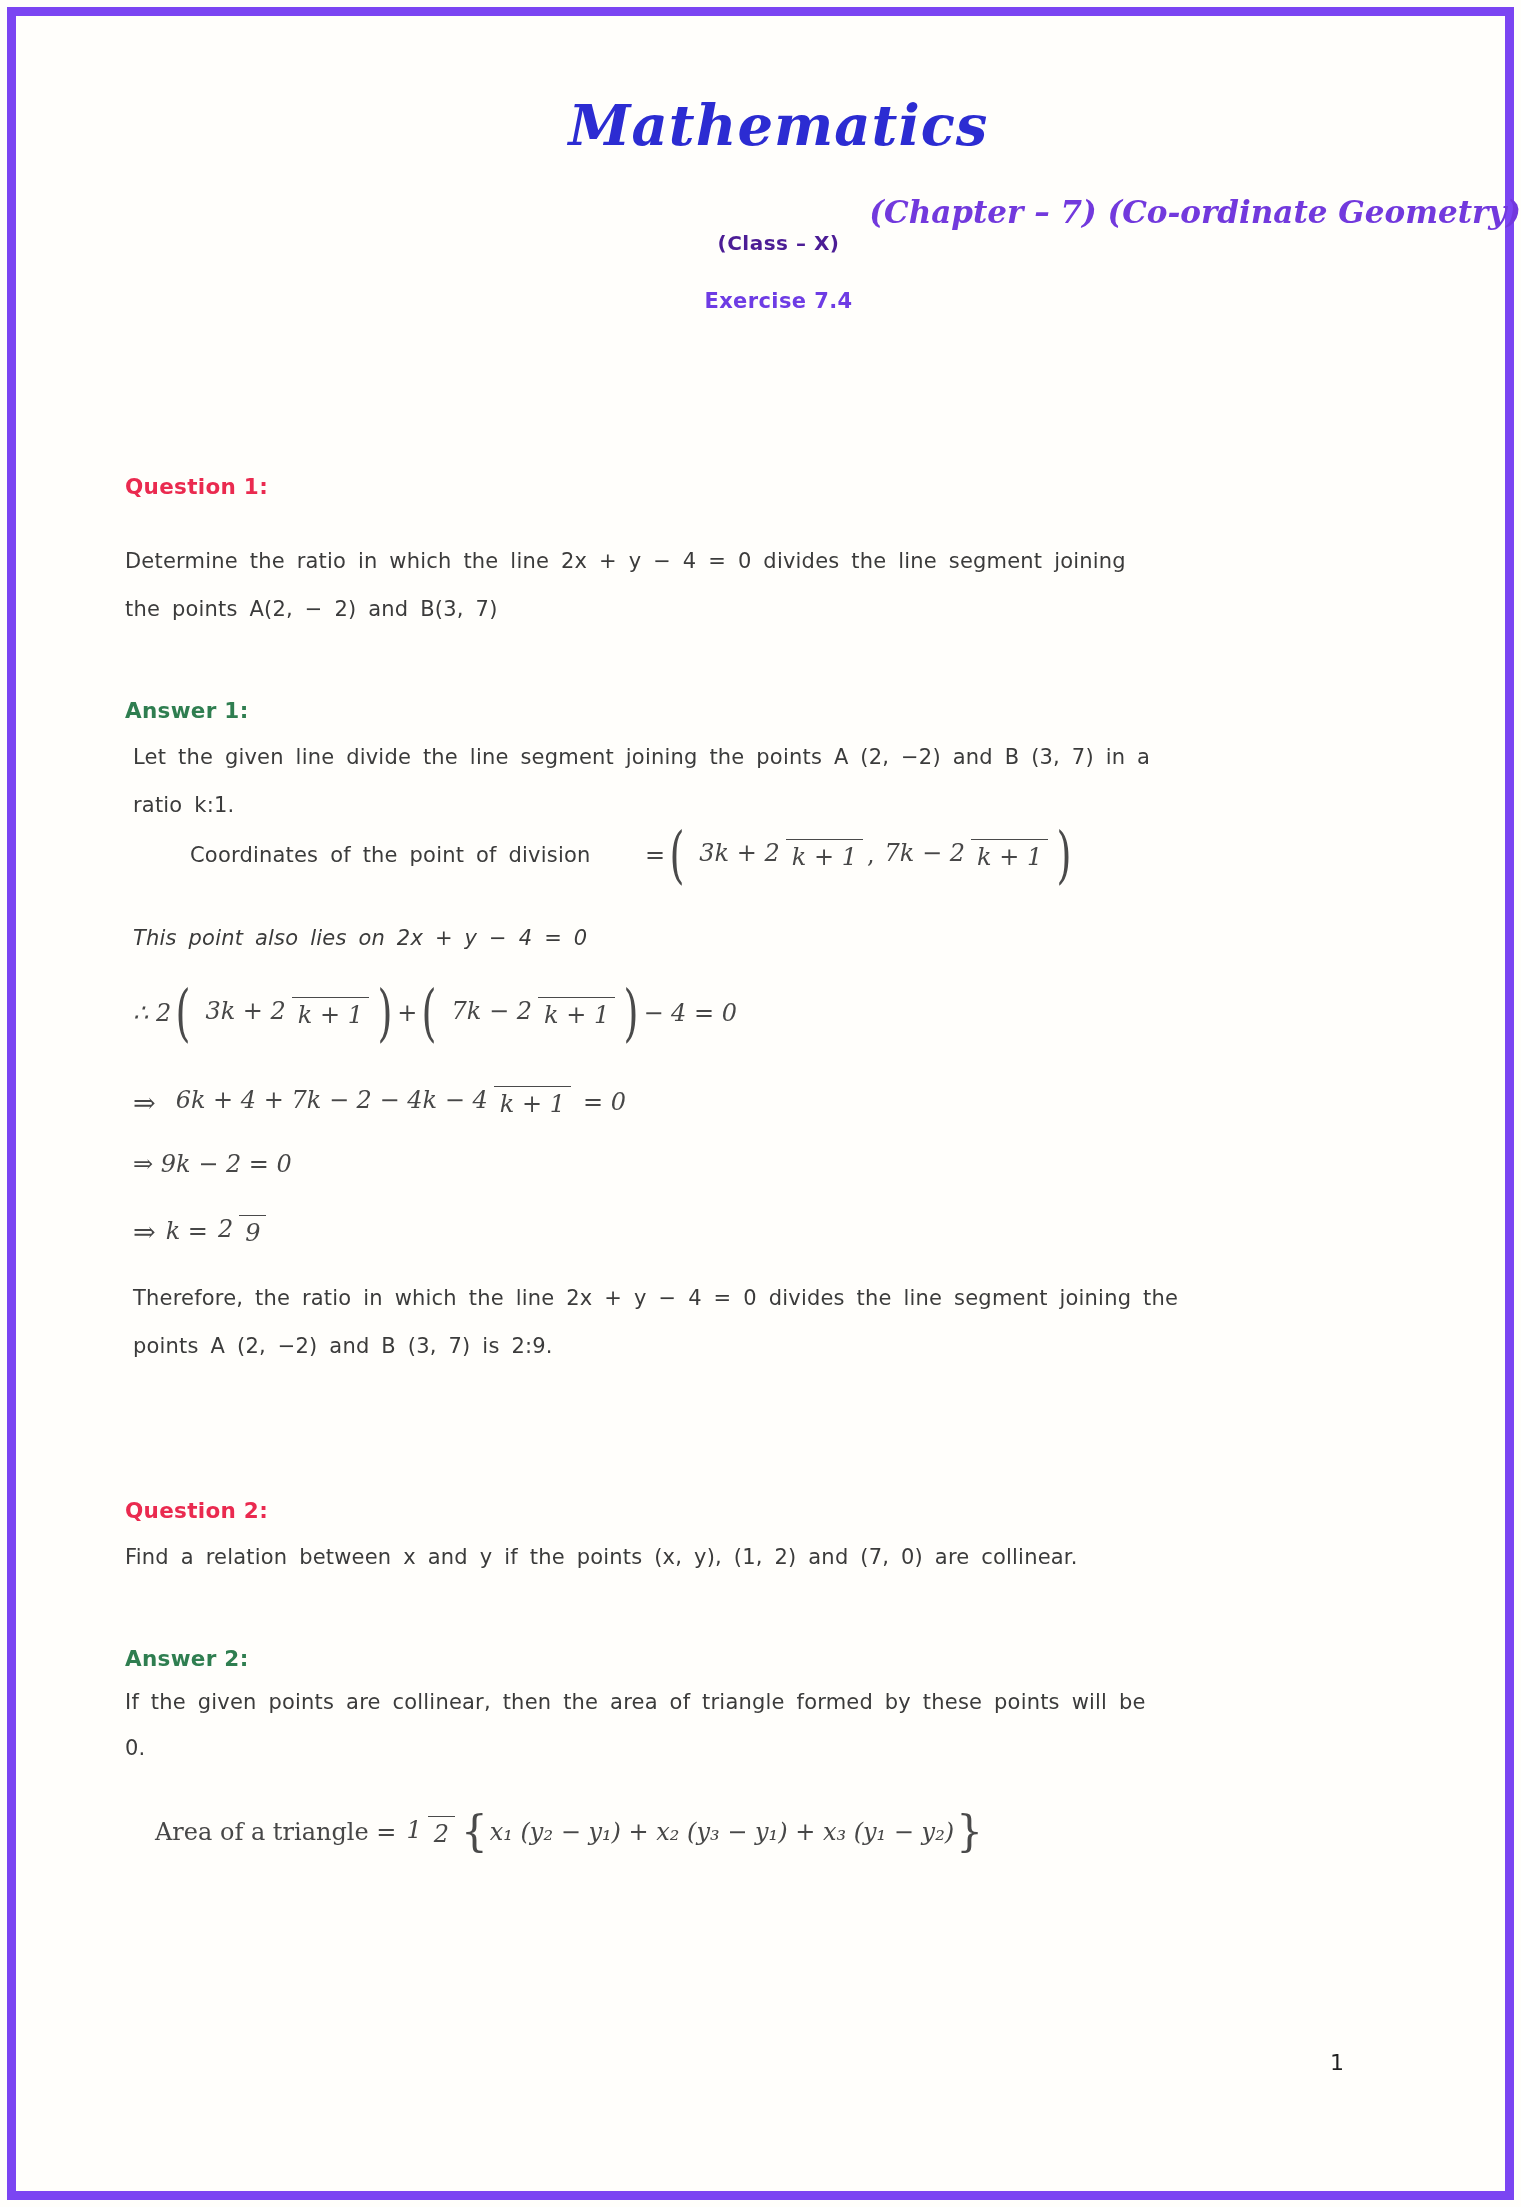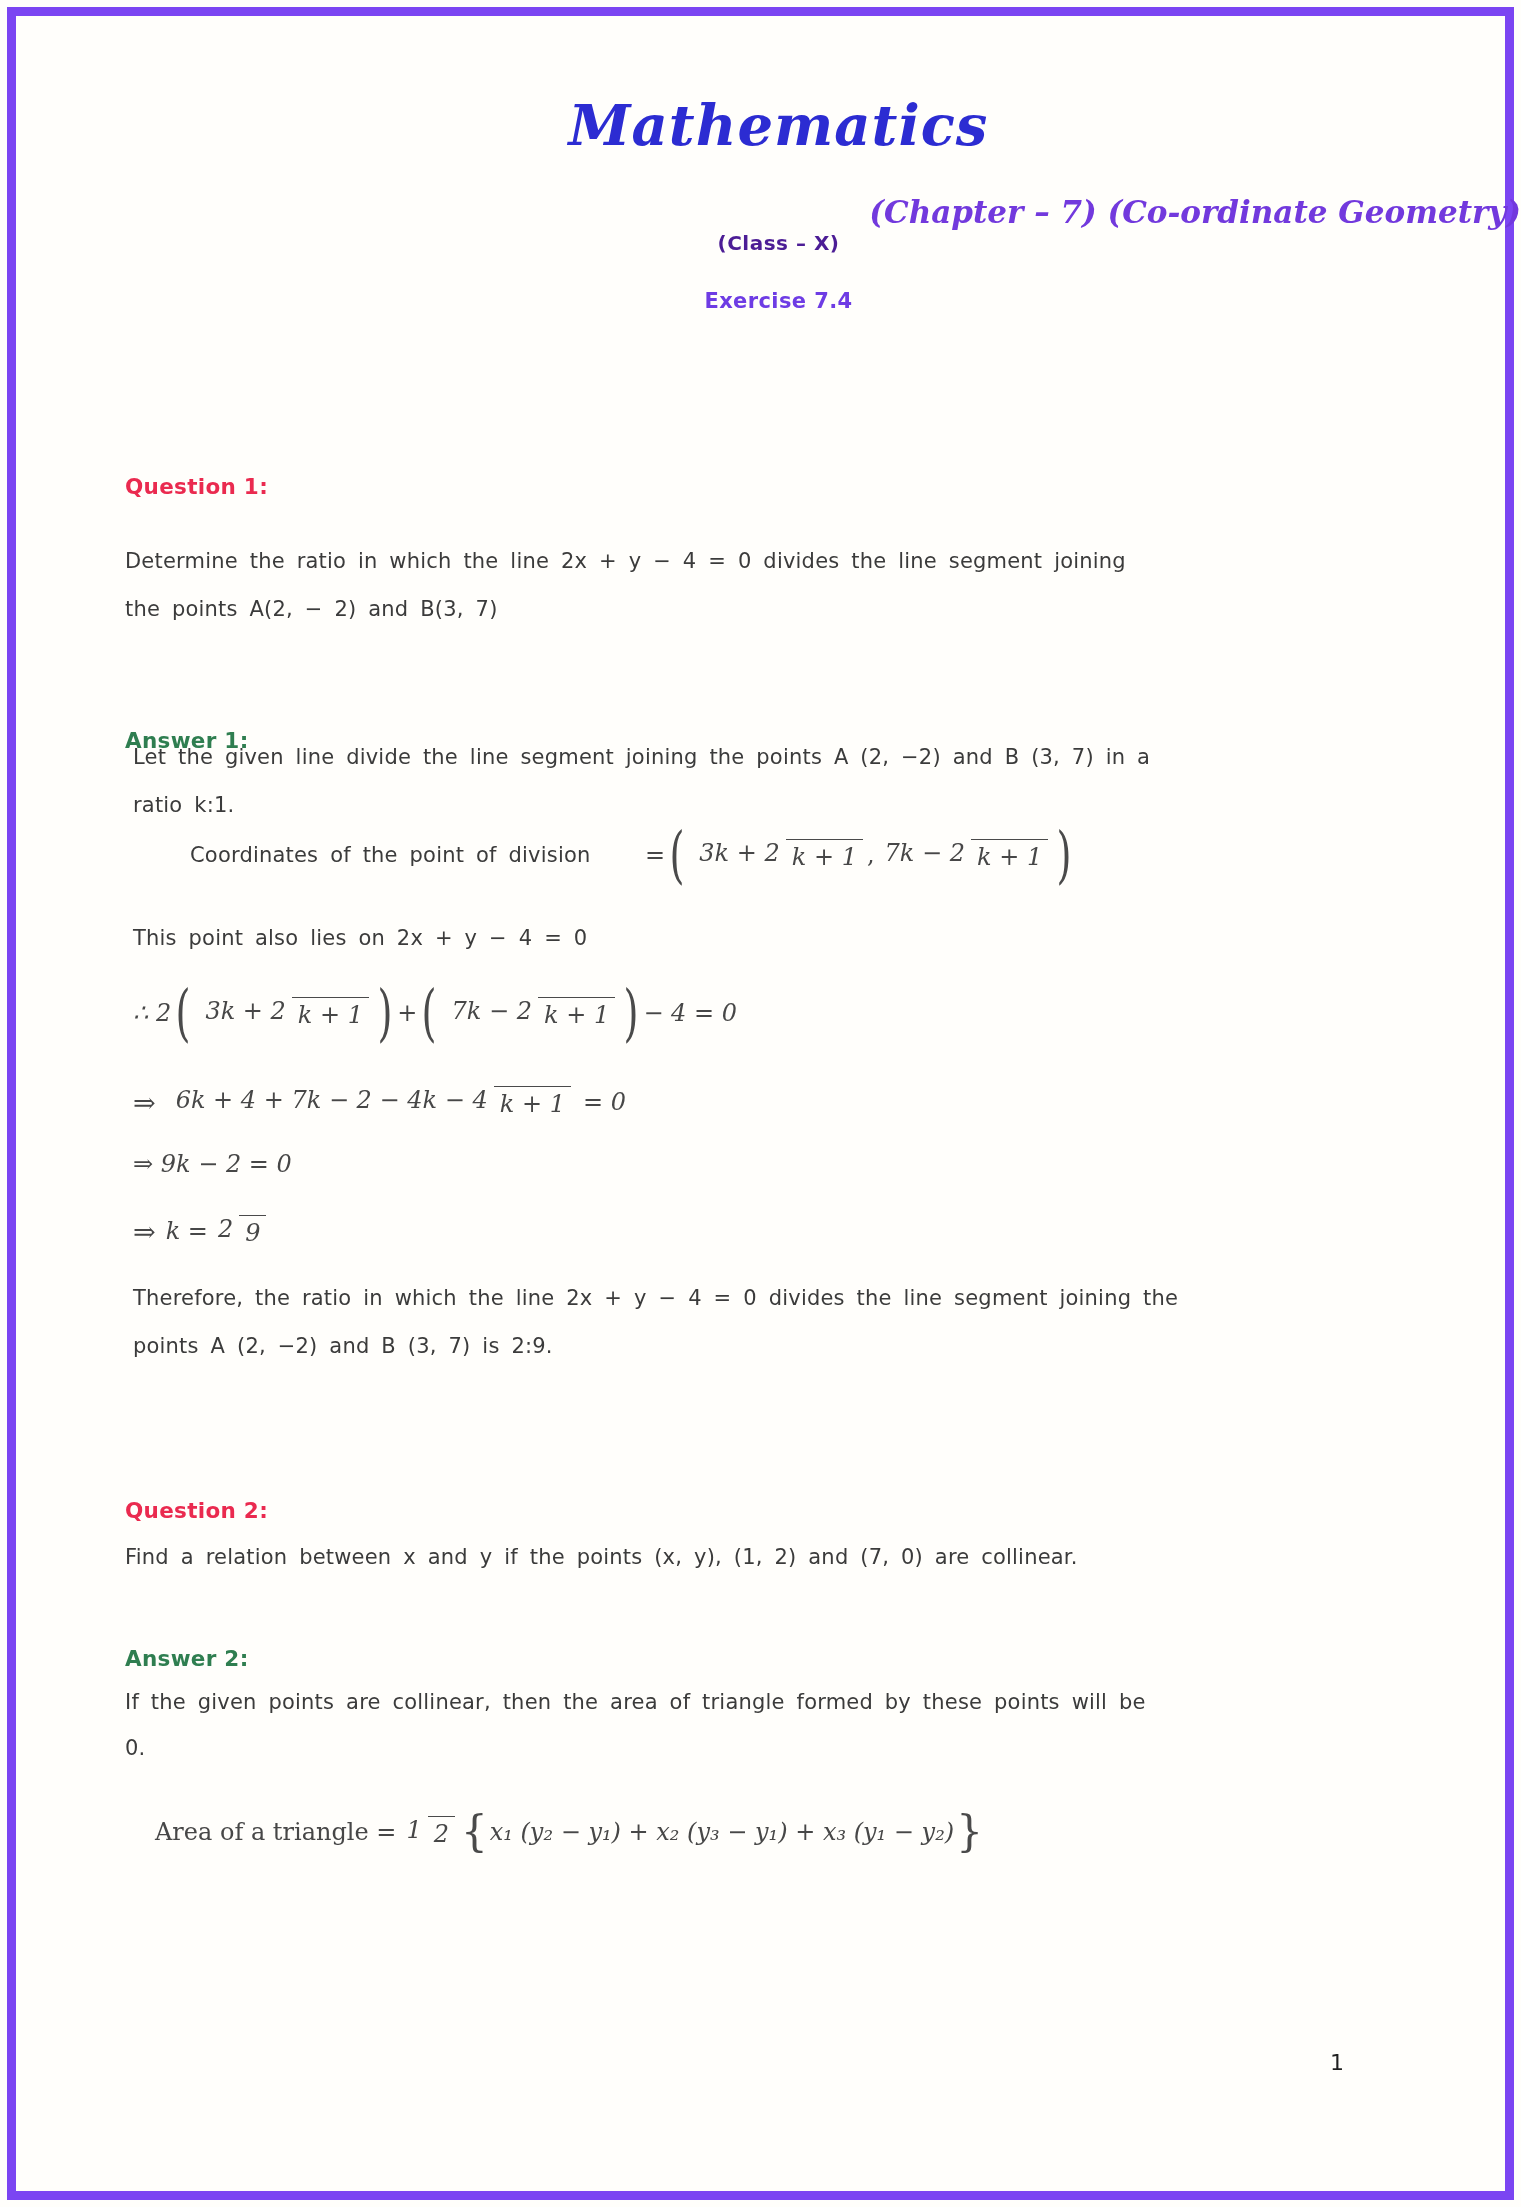--- a/index.html
+++ b/index.html
@@ -72,41 +72,41 @@
 
 <div class="abs center doc-title">Mathematics</div>
 <div class="abs center chapter-line">(Chapter – 7) (Co-ordinate Geometry)</div>
 <div class="abs center class-line">(Class – X)</div>
 <div class="abs center exercise-line">Exercise 7.4</div>
 
 <div class="abs q-label" style="left:125px; top:474px;">Question 1:</div>
 <div class="abs body-line" style="left:125px; top:549px;">Determine the ratio in which the line 2x + y − 4 = 0 divides the line segment joining</div>
 <div class="abs body-line" style="left:125px; top:597px;">the points A(2, − 2) and B(3, 7)</div>
 
-<div class="abs a-label" style="left:125px; top:698px;margin-top:30px;">Answer 1:</div>
+<div class="abs a-label" style="left:125px; top:698px;">Answer 1:</div>
 <div class="abs body-line" style="left:133px; top:745px;">Let the given line divide the line segment joining the points A (2, −2) and B (3, 7) in a</div>
 <div class="abs body-line" style="left:133px; top:793px;">ratio k:1.</div>
 
 <div class="abs body-line" style="left:151px; top:843px;margin-left:39px;">Coordinates of the point of division</div>
 <div class="abs math" style="left:645px; top:808px; height:94px;">
   <span class="up">=</span>
   <span class="bigp">(</span>
   <span class="frac">
     <span class="num">3k + 2</span>
     <span class="den">k + 1</span>
   </span>
   <span class="up">,</span>
   <span class="frac">
     <span class="num">7k − 2</span>
     <span class="den">k + 1</span>
   </span>
   <span class="bigp">)</span>
 </div>
 
-<div class="abs body-line" style="left:133px; top:926px;">This point also lies on 2x + y − 4 = 0</div>
+<div class="abs body-line" style="left:133px; top:926px;font-style:italic;">This point also lies on 2x + y − 4 = 0</div>
 
 <div class="abs math" style="left:133px; top:966px; height:94px;">
   <span>∴ 2</span>
   <span class="bigp">(</span>
   <span class="frac">
     <span class="num">3k + 2</span>
     <span class="den">k + 1</span>
   </span>
   <span class="bigp">)</span>
   <span class="up">+</span>

